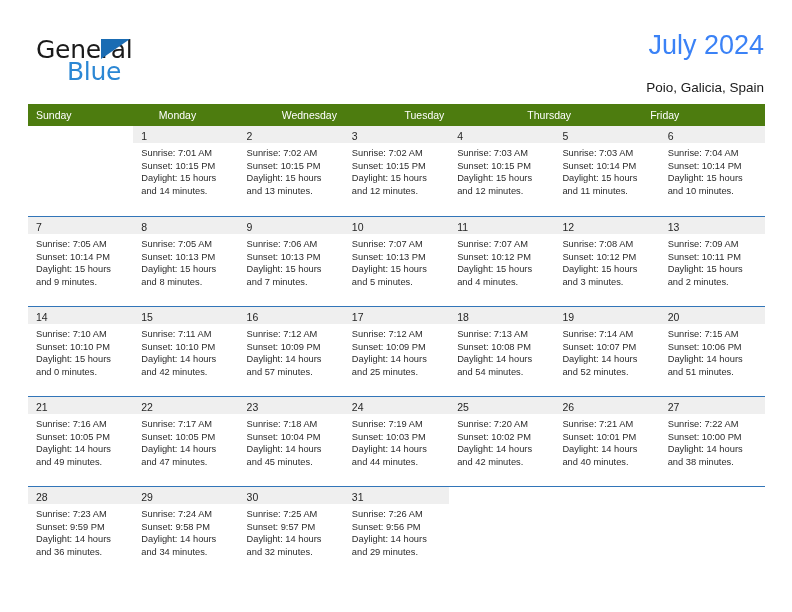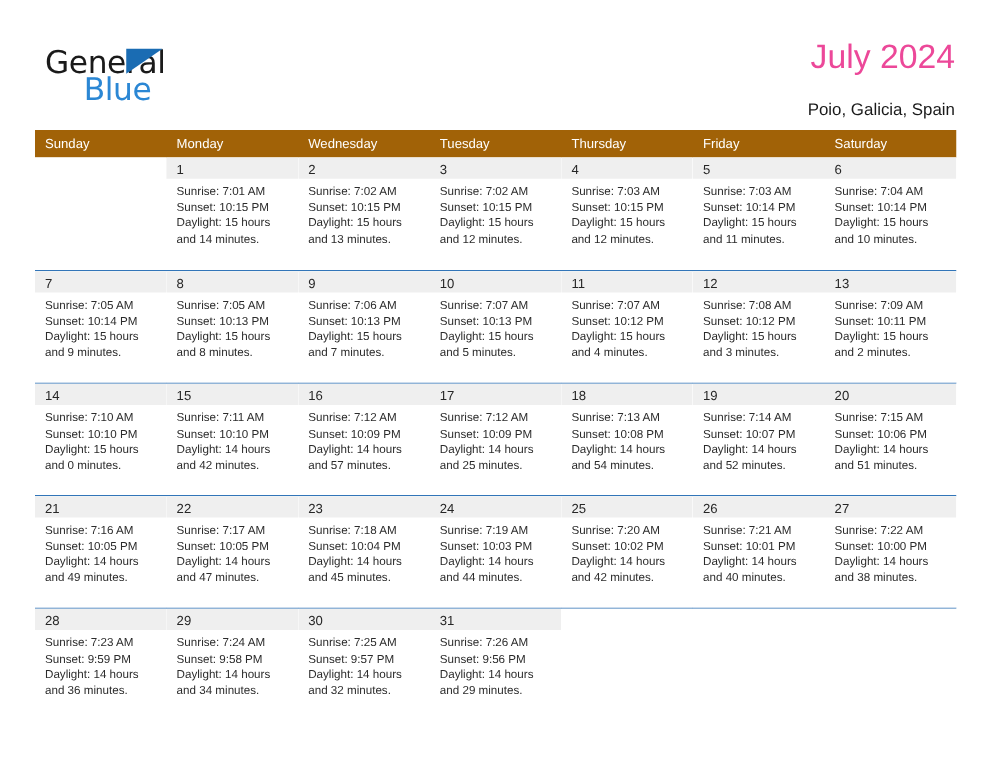--- a/index.html
+++ b/index.html
@@ -55,42 +55,42 @@
 
   
   .titleblock {
     position: absolute;
     right: 0; top: 0;
     text-align: right;
   }
   .month-title {
     font-size: 27px;
     font-weight: normal;
-    color: #ec4899;
+    color: #3b82f6;
     line-height: 34px;
     letter-spacing: 0px;
     margin-left: 27px;
   }
   .location {
     font-size: 13.5px;
     color: #1a1a1a;
     line-height: 20px;
     margin-top: 16px;
   }
 
   
   .calendar {
     position: absolute;
     left: 28px; top: 104px;
     width: 737px;
   }
 
   .weekday-row {
     display: flex;
-    background: #a16207;
+    background: #4d7c0f;
     height: 22px;
   }
   .weekday {
     flex: 1 1 0;
     color: #ffffff;
     font-size: 10.5px;
     line-height: 22px;
     padding-left: 8px;
     white-space: nowrap;
   }
@@ -151,21 +151,20 @@
   </div>
 
   <div class="calendar">
     <div class="weekday-row" id="weekday-row">
         <div class="weekday">Sunday</div>
         <div class="weekday">Monday</div>
         <div class="weekday">Wednesday</div>
         <div class="weekday">Tuesday</div>
         <div class="weekday">Thursday</div>
         <div class="weekday">Friday</div>
-        <div class="weekday">Saturday</div>
       </div>
     <div id="weeks-container">
         <div class="week-row first">
           <div class="day-cell blank">
             <div class="daynum-band"><span class="daynum"></span></div>
             <div class="cell-body"></div>
           </div>
           <div class="day-cell">
             <div class="daynum-band"><span class="daynum">1</span></div>
             <div class="cell-body">

